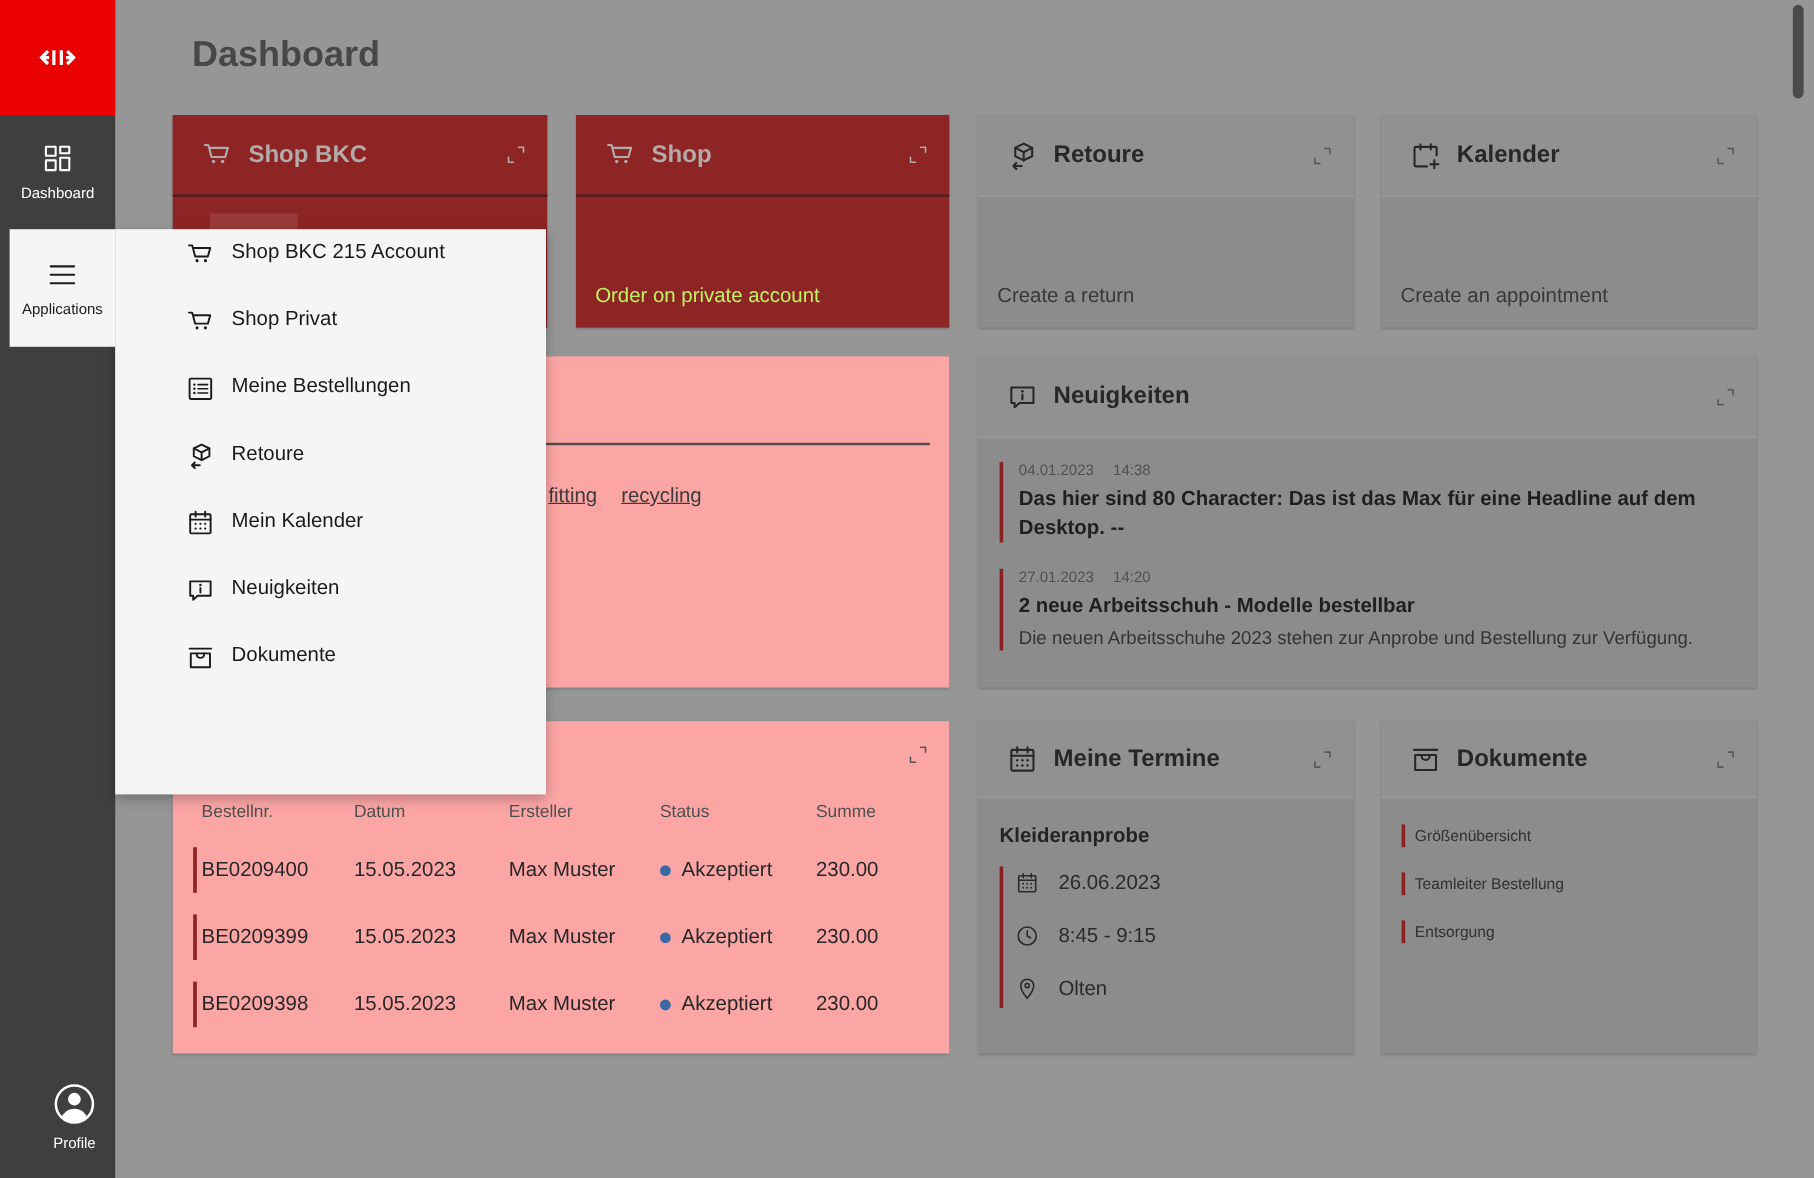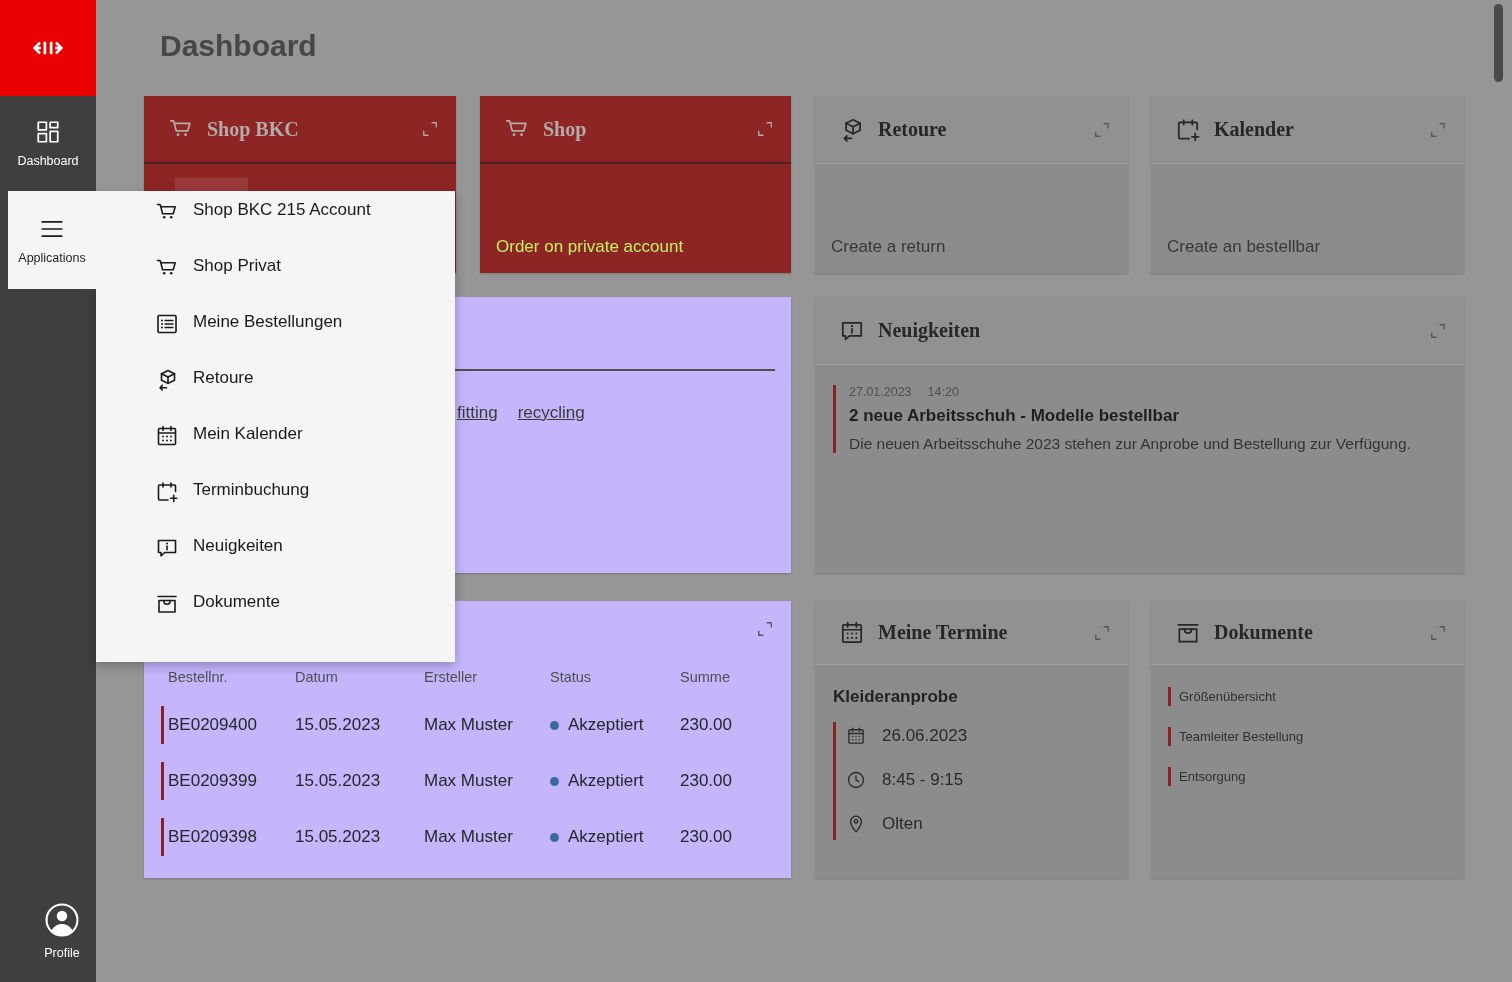--- a/index.html
+++ b/index.html
@@ -42,21 +42,21 @@
 
   
   .flyout{position:absolute;left:96px;top:191px;width:359px;height:471px;background:var(--flyout-bg);z-index:40;box-shadow:0 4px 10px rgba(0,0,0,.25);padding-top:9px;}
   .menu-item{height:56px;display:flex;align-items:flex-start;padding-left:59px;gap:14px;color:var(--menu-text);cursor:pointer;}
   .menu-item svg{width:24px;height:24px;flex:0 0 auto;}
   .menu-item .menu-label{font-size:17px;}
 
   
   .page-title{position:absolute;left:160px;top:29px;font-size:30px;font-weight:bold;color:var(--title-dim);z-index:1;}
   .card{position:absolute;background:var(--card-dim);box-shadow:0 1px 2px rgba(0,0,0,.2);z-index:1;}
-  .card-header{height:68px;display:flex;align-items:center;padding:0 16px 0 24px;gap:13px;background:var(--card-head-dim);border-bottom:1px solid var(--card-border-dim);color:var(--text-dark-dim);font-family:Liberation Serif, serif;}
+  .card-header{height:68px;display:flex;align-items:center;padding:0 16px 0 24px;gap:13px;background:var(--card-head-dim);border-bottom:1px solid var(--card-border-dim);color:var(--text-dark-dim);}
   .card-header svg{width:26px;height:26px;flex:0 0 auto;}
   .card-title{font-size:20px;font-weight:bold;}
   .expand-btn{margin-left:auto;color:#565656;cursor:pointer;display:flex;}
   .expand-btn svg{width:20px;height:20px;}
   .card.red{background:var(--red-card-dim);}
   .card.red .card-header{background:var(--red-card-dim);border-bottom:2px solid var(--red-divider-dim);color:var(--on-red-dim);}
   .card.red .expand-btn{color:var(--on-red-dim);}
   .bottom-link{position:absolute;left:16px;bottom:16px;font-size:17px;cursor:pointer;}
   .card.red .bottom-link{color:#bef264;}
   .card.gray .bottom-link{color:var(--text-mid-dim);}
@@ -68,21 +68,21 @@
   .ql-links a{font-size:17px;color:#3b3b3b;text-decoration:underline;cursor:pointer;}
 
   
   .news-body{padding:20px 24px 0 18px;}
   .news-item{border-left:3px solid var(--red-accent-dim);padding-left:13px;margin-bottom:22px;cursor:pointer;}
   .news-meta{font-size:12.5px;color:var(--text-muted-dim);display:flex;gap:16px;}
   .news-headline{margin-top:5px;font-size:17px;line-height:24px;font-weight:bold;color:#1f1f1f;max-width:566px;}
   .news-text{margin-top:7px;font-size:15.5px;color:#333;}
 
   
-  .card.plain{background:#c4b5fd;}
+  .card.plain{background:#fca5a5;}
   .orders-header{height:56px;display:flex;align-items:center;padding:0 16px;}
   .orders-table{padding:0 24px;}
   .orow{display:grid;grid-template-columns:127px 129px 126px 130px 1fr;align-items:center;}
   .orow.head{height:40px;font-size:14.5px;color:var(--text-muted-dim);}
   .orow.data{height:56px;font-size:17px;color:var(--text-dark-dim);cursor:pointer;}
   .orow.data .cell-nr{position:relative;}
   .orow.data .cell-nr::before{content:"";position:absolute;left:-7px;top:50%;transform:translateY(-50%);width:3px;height:38px;background:var(--red-accent-dim);}
   .status-cell{display:flex;align-items:center;gap:9px;}
   .status-dot{width:9px;height:9px;border-radius:50%;background:var(--blue-dot-dim);}
 
@@ -177,21 +177,21 @@
           </svg>
         </span>
       <span class="card-title">Kalender</span>
       <span class="expand-btn" style="display: inline-flex;">
           <svg viewBox="0 0 24 24" fill="none" stroke="currentColor" stroke-width="1.6" stroke-linecap="round" stroke-linejoin="round">
             <path d="M14.5 4.5h5v5"></path>
             <path d="M9.5 19.5h-5v-5"></path>
           </svg>
         </span>
     </div>
-    <div class="bottom-link">Create an bestellbar</div>
+    <div class="bottom-link">Create an appointment</div>
   </div>
 
   <div class="card plain" style="left:144px;top:297px;width:647px;height:276px;">
     <div class="ql-divider"></div>
     <div class="ql-links">
       <a>fitting</a>
       <a>recycling</a>
     </div>
   </div>
 
@@ -206,20 +206,27 @@
         </span>
       <span class="card-title">Neuigkeiten</span>
       <span class="expand-btn" style="display: inline-flex;">
           <svg viewBox="0 0 24 24" fill="none" stroke="currentColor" stroke-width="1.6" stroke-linecap="round" stroke-linejoin="round">
             <path d="M14.5 4.5h5v5"></path>
             <path d="M9.5 19.5h-5v-5"></path>
           </svg>
         </span>
     </div>
     <div class="news-body">
+      <div class="news-item">
+        <div class="news-meta">
+          <span>04.01.2023</span>
+          <span>14:38</span>
+        </div>
+        <div class="news-headline">Das hier sind 80 Character: Das ist das Max für eine Headline auf dem Desktop. --</div>
+      </div>
       <div class="news-item">
         <div class="news-meta">
           <span>27.01.2023</span>
           <span>14:20</span>
         </div>
         <div class="news-headline">2 neue Arbeitsschuh - Modelle bestellbar</div>
         <div class="news-text">Die neuen Arbeitsschuhe 2023 stehen zur Anprobe und Bestellung zur Verfügung.</div>
       </div>
     </div>
   </div>
@@ -414,30 +421,20 @@
             <circle cx="8" cy="16.5" r=".95" fill="currentColor" stroke="none"></circle>
             <circle cx="12" cy="16.5" r=".95" fill="currentColor" stroke="none"></circle>
             <circle cx="16" cy="16.5" r=".95" fill="currentColor" stroke="none"></circle>
           </svg>
         </span>
       <span class="menu-label">Mein Kalender</span>
     </div>
     <div class="menu-item">
       <span style="display: inline-flex;">
           <svg viewBox="0 0 24 24" fill="none" stroke="currentColor" stroke-width="1.6" stroke-linecap="round" stroke-linejoin="round">
-            <path d="M20.5 11.5V6a1 1 0 0 0-1-1h-15a1 1 0 0 0-1 1v13a1 1 0 0 0 1 1H13"></path>
-            <path d="M8 3v4M16 3v4"></path>
-            <path d="M18.7 15.2v6.2M15.6 18.3h6.2"></path>
-          </svg>
-        </span>
-      <span class="menu-label">Terminbuchung</span>
-    </div>
-    <div class="menu-item">
-      <span style="display: inline-flex;">
-          <svg viewBox="0 0 24 24" fill="none" stroke="currentColor" stroke-width="1.6" stroke-linecap="round" stroke-linejoin="round">
             <path d="M3.5 4.5h17v12H9.7L6 19.8v-3.3H3.5v-12z"></path>
             <path d="M12 13.8V10"></path>
             <circle cx="12" cy="7.5" r="1" fill="currentColor" stroke="none"></circle>
           </svg>
         </span>
       <span class="menu-label">Neuigkeiten</span>
     </div>
     <div class="menu-item">
       <span style="display: inline-flex;">
           <svg viewBox="0 0 24 24" fill="none" stroke="currentColor" stroke-width="1.6" stroke-linecap="round" stroke-linejoin="round">

